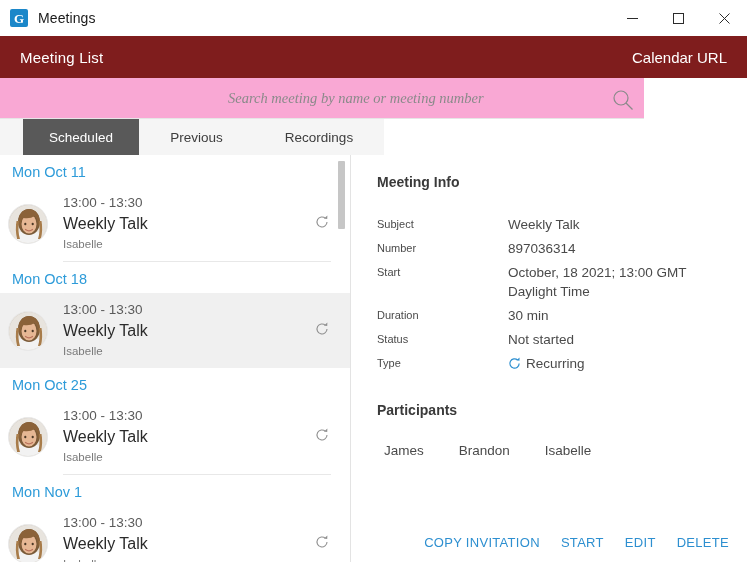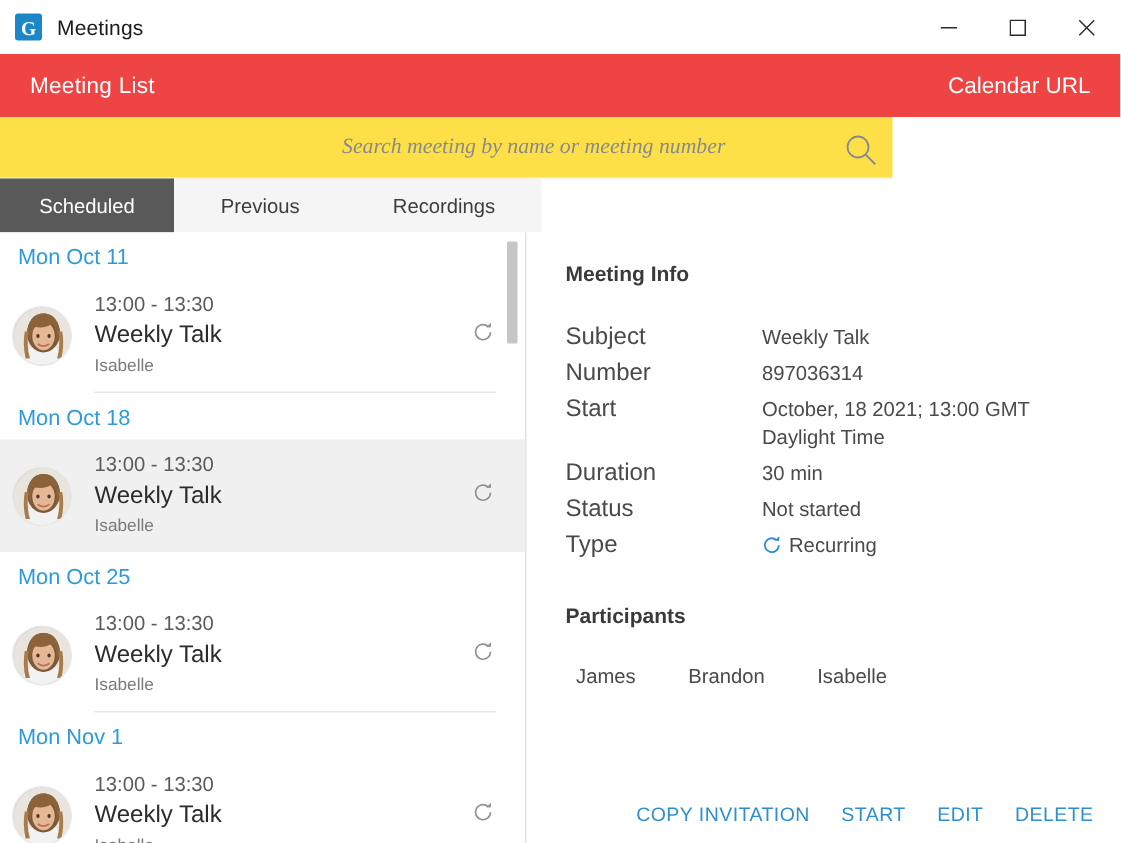--- a/index.html
+++ b/index.html
@@ -32,53 +32,53 @@
   .wincontrols { position:absolute; right:0; top:0; height:36px; display:flex; }
   .wc {
     width:46px; height:36px; display:flex; align-items:center; justify-content:center;
     color:#2b2b2b;
   }
   .wc svg { display:block; }
 
   
   .bluebar {
     position:absolute; left:0; top:36px; width:747px; height:42px;
-    background:#ef4444;
+    background:#7f1d1d;
     display:flex; align-items:center;
   }
   .bluebar .heading {
     margin-left:20px; color:#ffffff; font-size:15px; letter-spacing:0.2px;
   }
   .bluebar .cal-url {
     position:absolute; right:20px; color:#ffffff; font-size:15px;
     cursor:pointer;
   }
 
   
   .searchbar {
-    position:absolute; left:0; top:78px; width:595px; height:41px;
-    background:#fde047; border-bottom:1px solid #e6e6e6;
+    position:absolute; left:0; top:78px; width:644px; height:41px;
+    background:#f9a8d4; border-bottom:1px solid #e6e6e6;
     display:flex; align-items:center;
   }
   .search-input {
     position:absolute; left:228px; top:0; width:480px; height:40px;
     border:none; outline:none; background:transparent;
     font-family:"Liberation Serif", serif;
     font-style:italic; font-size:14.5px; color:#555;
   }
   .search-input::placeholder { color:#8a8a8a; font-style:italic; }
   .search-icon {
     position:absolute; right:10px; top:11px; width:22px; height:22px;
     color:#8a8a8a; cursor:pointer;
   }
 
   
   .tabs {
     position:absolute; left:0; top:119px; width:747px; height:36px;
-    background:#f5f5f5; display:flex;
+    background:#f5f5f5; display:flex;padding-left:23px;
   }
   .tab {
     height:36px; display:flex; align-items:center; justify-content:center;
     font-size:13.5px; color:#3d3d3d; cursor:pointer; user-select:none;
   }
   .tab.t0 { width:116px; }
   .tab.t1 { width:115px; }
   .tab.t2 { width:130px; }
   .tab.active { background:#595959; color:#ffffff; }
   .tabs-rest { flex:1; background:#ffffff; }
@@ -139,21 +139,21 @@
   .section-title {
     position:absolute; font-size:14px; font-weight:bold; color:#3a3a3a;
   }
   #mi-title { left:25px; top:19px; }
   #pt-title { left:25px; top:247px; }
 
   .info-grid {
     position:absolute; left:25px; top:60px; width:350px;
   }
   .info-row { display:flex; margin-bottom:5px; }
-  .info-label { width:131px; font-size:16px; color:#4a4a4a; line-height:19px; }
+  .info-label { width:131px; font-size:11px; color:#4a4a4a; line-height:19px; }
   .info-value { font-size:13.5px; color:#4a4a4a; line-height:19px; flex:1; }
   .type-value { display:flex; align-items:center; gap:5px; }
   .recur-blue { color:#2d8fd0; display:inline-flex; }
 
   .participants {
     position:absolute; left:32px; top:288px; display:flex; gap:35px;
   }
   .participant { font-size:13.5px; color:#4a4a4a; cursor:pointer; }
 
   .actions {

